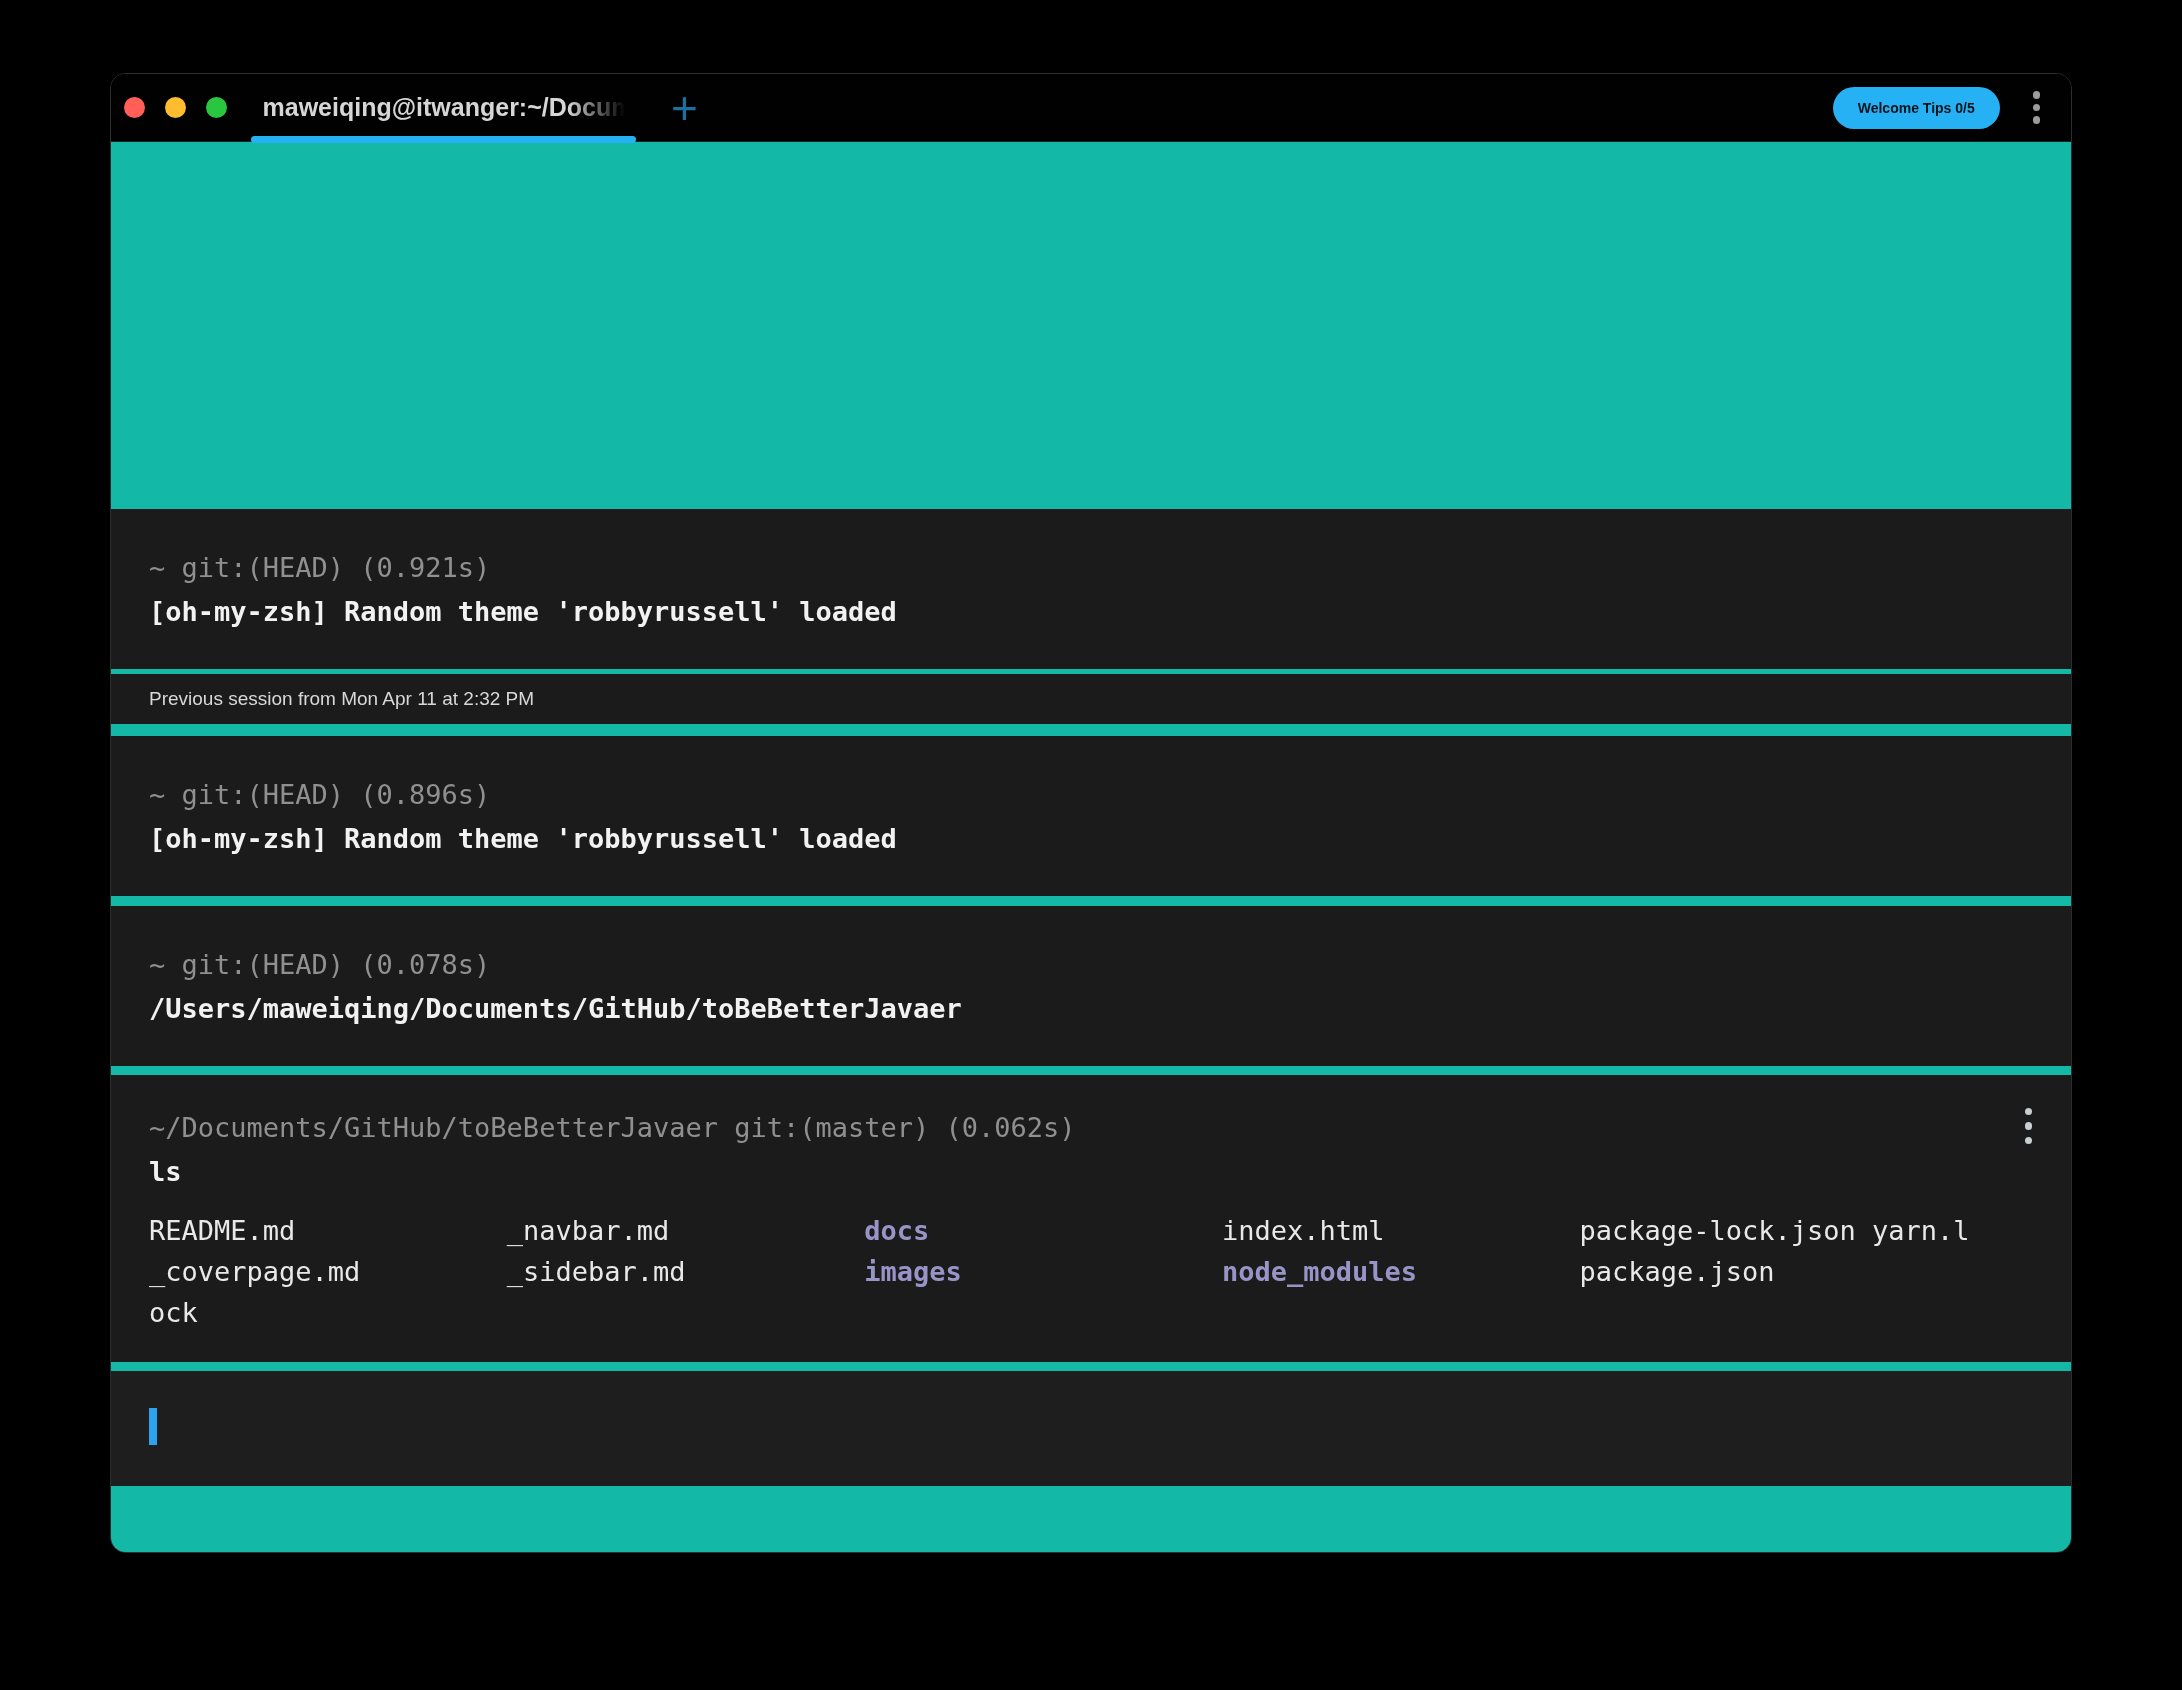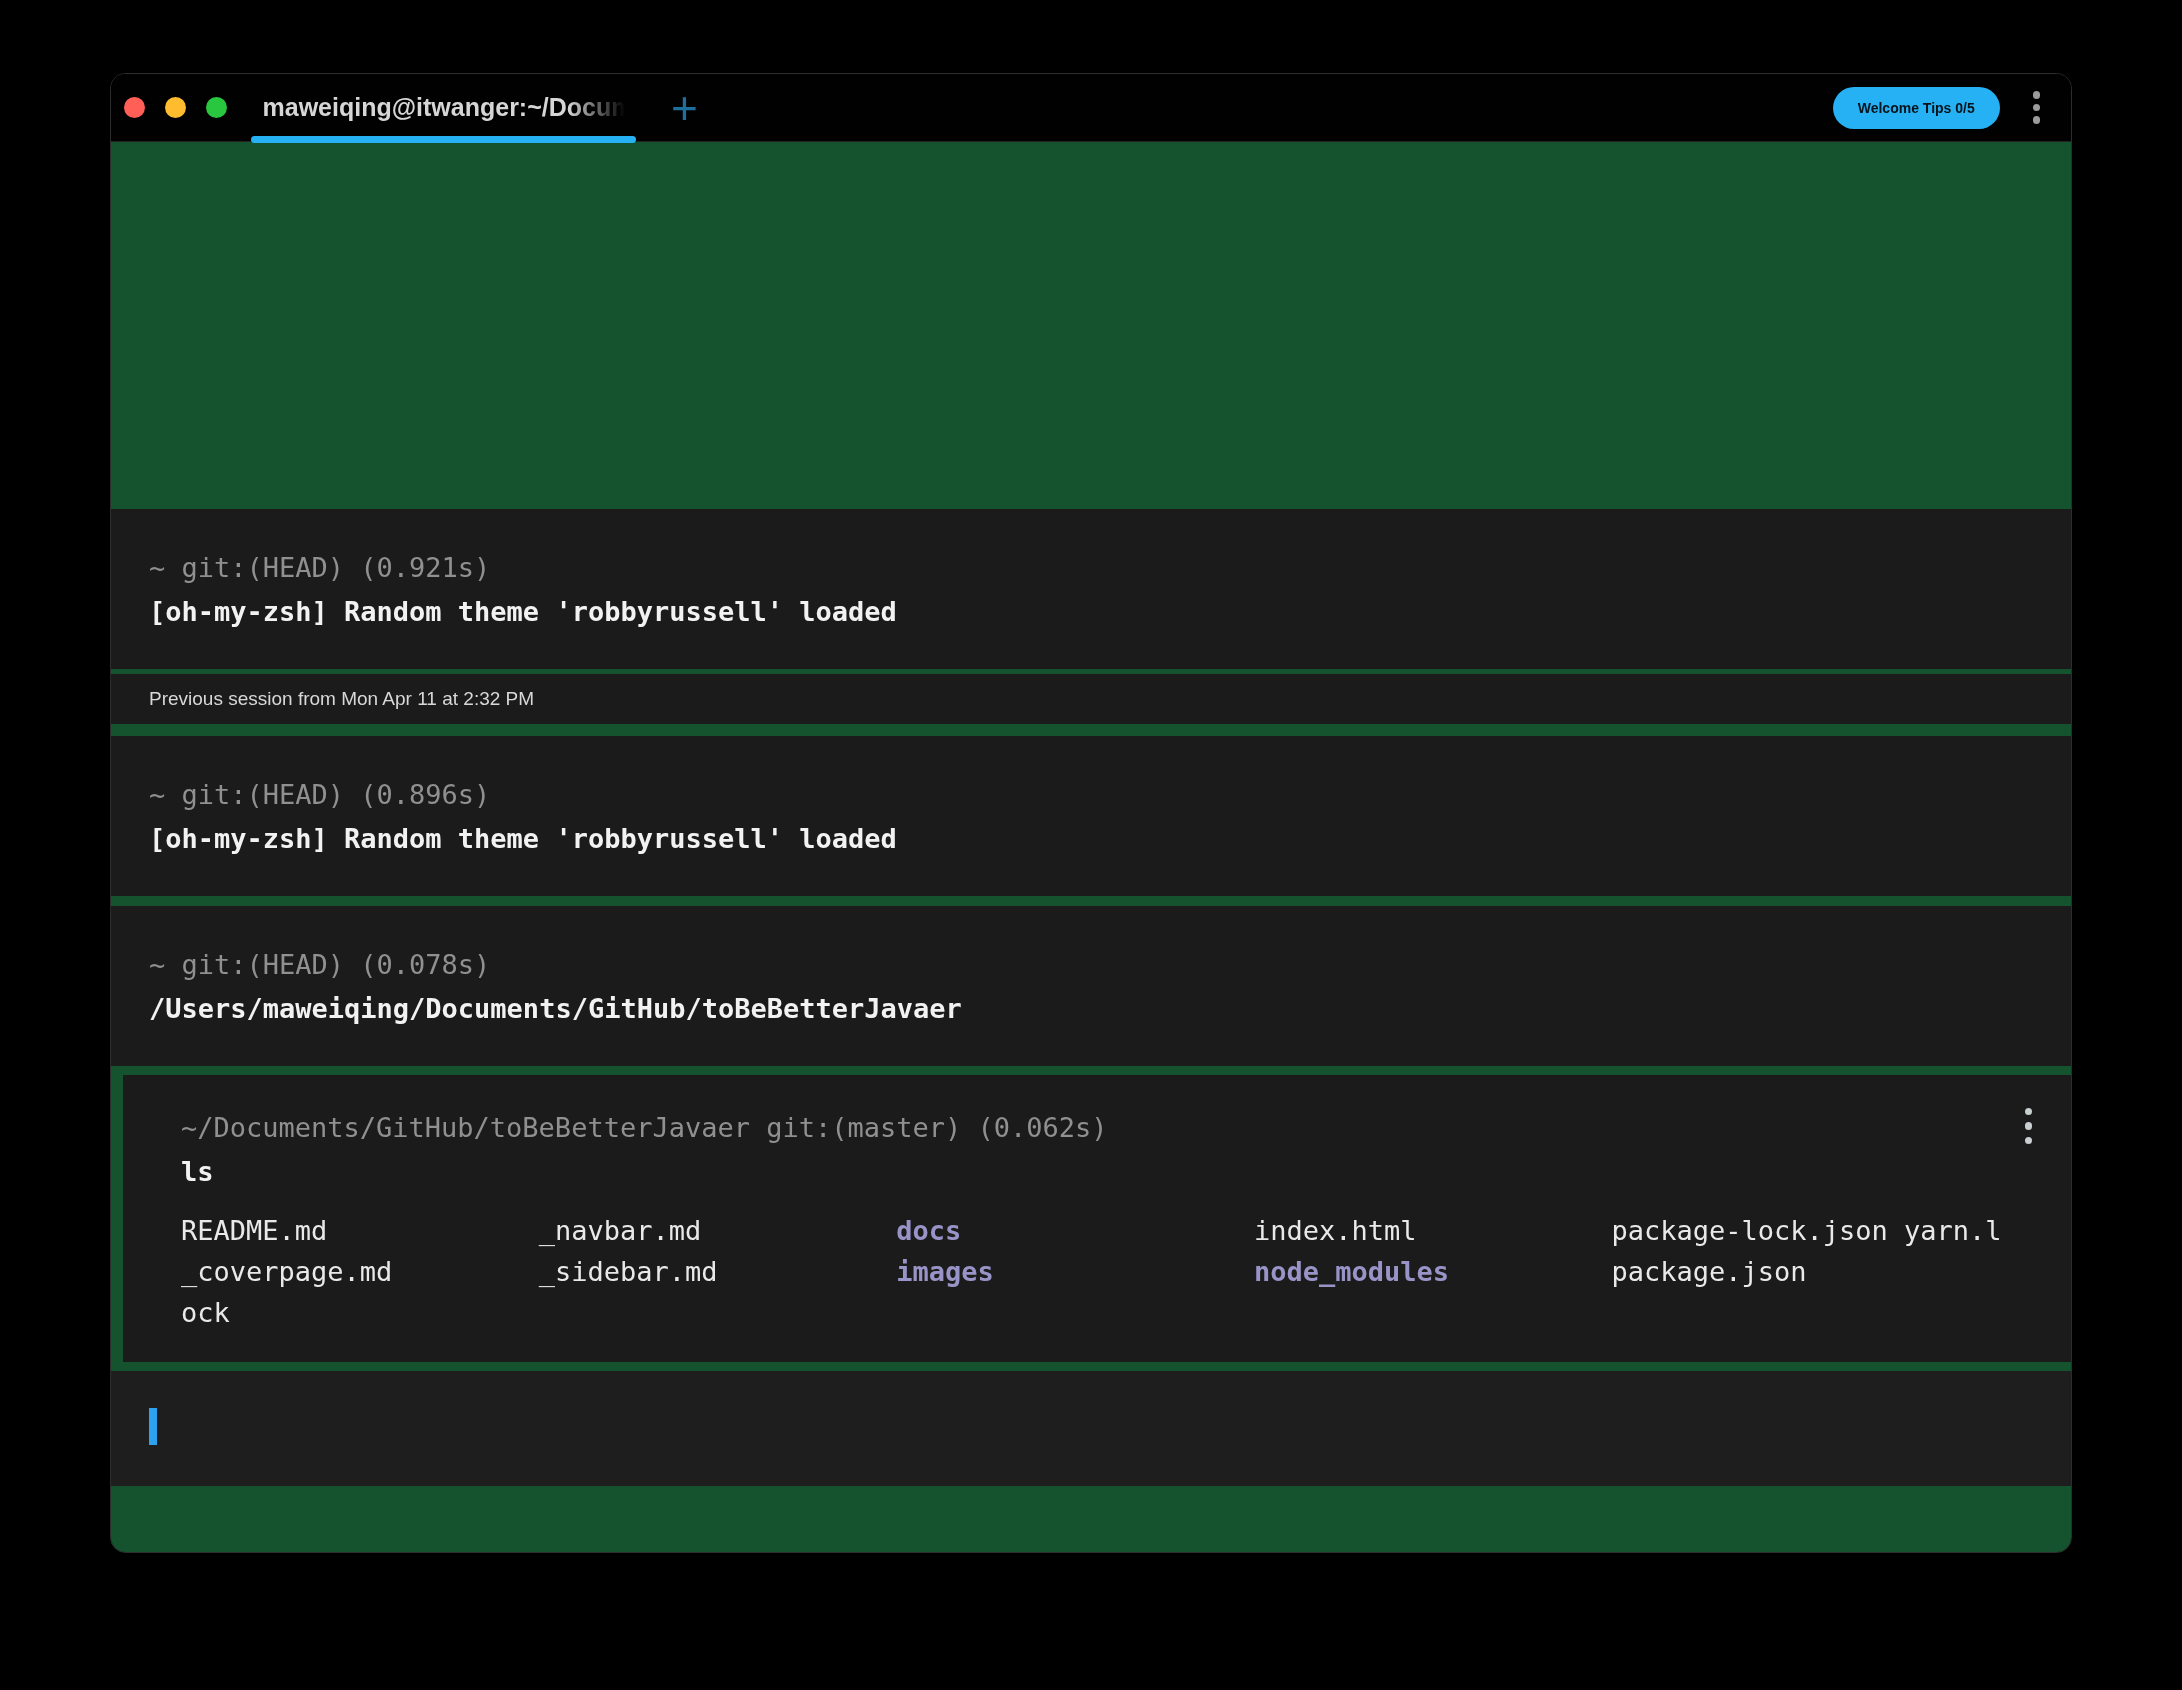--- a/index.html
+++ b/index.html
@@ -56,21 +56,21 @@
     display: flex; align-items: center;
     padding: 0 25px;
     font-size: 14px; font-weight: bold; color: #06131a;
   }
   .kebab { display: flex; flex-direction: column; align-items: center; margin: 0 27px 0 29px; padding: 3.8px; }
   .kebab .kdot { width: 7.7px; height: 7.7px; border-radius: 50%; background: #9b9b9b; margin: 2.4px 0; }
 
   
   .terminal {
     flex: 1 1 auto;
-    background: #14532d;
+    background: #14b8a6;
     font-family: "DejaVu Sans Mono", monospace;
     font-size: 27px; color: #f2f2f2;
     display: flex; flex-direction: column;
     overflow: hidden;
   }
   .scrollback-spacer { height: 367px; flex: 0 0 367px; }
 
   .block {
     background: #1b1b1b;
     padding: 37px 38px 35px 38px;
@@ -83,21 +83,21 @@
 
   .session-band {
     background: #1b1b1b;
     height: 50px; margin: -4.8px 0 12.5px 0;
     display: flex; align-items: center;
     padding-left: 38px;
     font-family: "Liberation Sans", sans-serif;
     font-size: 19px; color: #d8d8d8;
   }
 
-  .block-ls { padding: 31px 38px 29px 58px; margin-left: 12px; }
+  .block-ls { padding: 31px 38px 29px 38px; }
   .ls-rows { margin-top: 15.4px; }
   .lsrow { line-height: 41px; white-space: pre; font-weight: normal; color: #e9e9e9; }
   .lsrow .dir { font-weight: bold; text-align: center; }
 
   .block-menu {
     position: absolute; top: 25px; right: 35px;
     display: flex; flex-direction: column; align-items: center; padding: 3.8px;
   }
   .block-menu .kdot { width: 7.7px; height: 7.7px; border-radius: 50%; background: #c9ced1; margin: 3.4px 0; }
 

